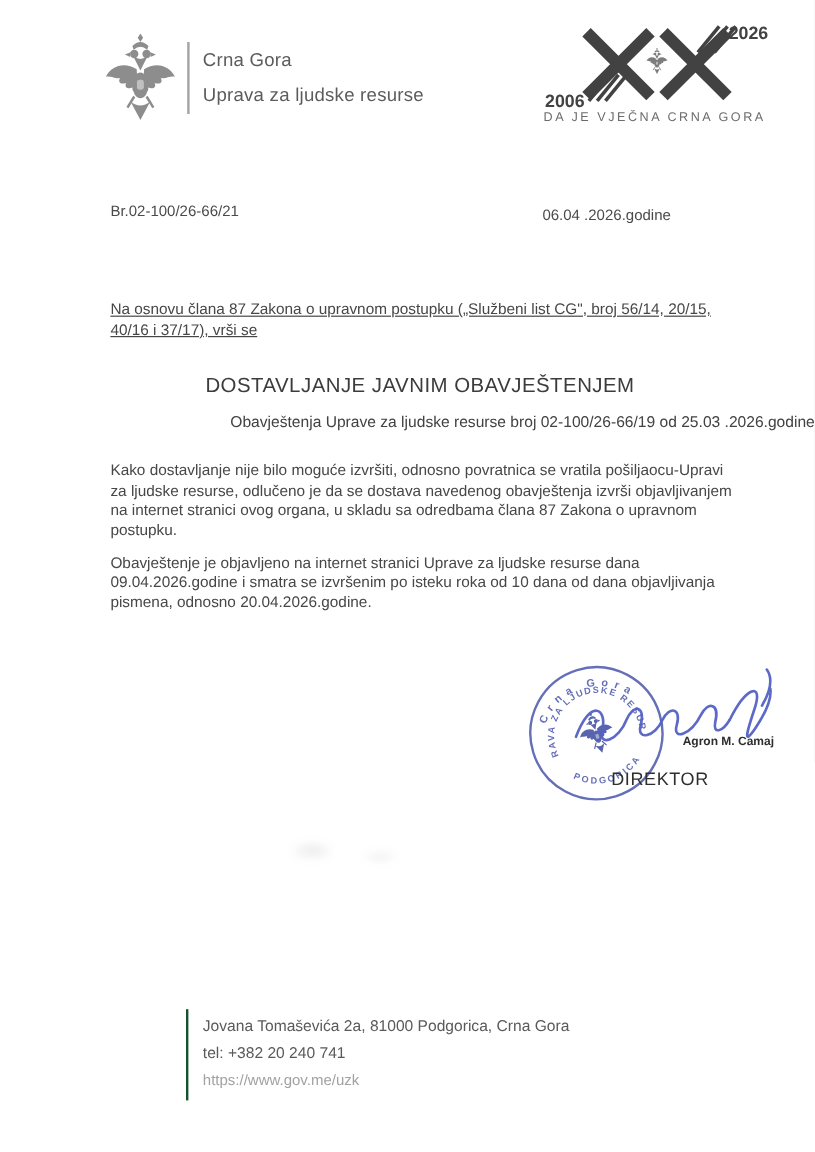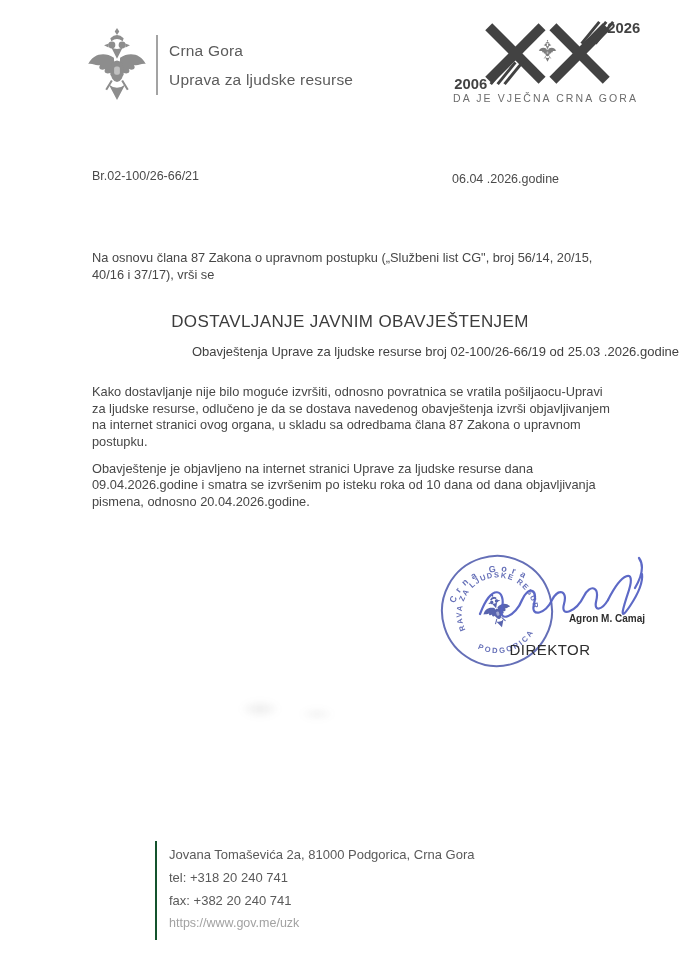--- a/index.html
+++ b/index.html
@@ -23,21 +23,21 @@
     margin-top:1px; font-size:10.5px; letter-spacing:2.1px;
     color:#6c6c6c; white-space:nowrap;
   }
 
   
   .ref-number { position:absolute; left:92px; top:169px; font-size:12.5px; color:#4a4a4a; }
   .doc-date   { position:absolute; left:452px; top:172px; font-size:12.5px; color:#4a4a4a; }
 
   
   .intro { position:absolute; left:92px; top:250px; width:518px;
-           font-size:12.8px; line-height:1.32; color:#474747; }
+           font-size:12.8px; line-height:1.32; color:#474747;text-decoration:underline; }
   .doc-title { position:absolute; left:21px; top:312px; width:658px;
                text-align:center; font-size:17px; font-weight:400;
                letter-spacing:0.4px; color:#3c3c3c; }
   .doc-subtitle { position:absolute; left:21px; top:344px; width:658px;
                   text-align:right; font-size:13px; color:#424242; }
   .paras { position:absolute; left:92px; top:384px; width:518px;
            font-size:12.8px; line-height:1.3; color:#474747; }
   .paras p { margin-bottom:10px; }
 
   
@@ -168,18 +168,17 @@
   </svg>
 
   <div class="sig-name">Agron M. Camaj</div>
   <div class="sig-role">DIREKTOR</div>
 
   <div class="smudge smudge1"></div>
   <div class="smudge smudge2"></div>
 
   <div class="footer">
     <div class="f-address">Jovana Tomaševića 2a, 81000 Podgorica, Crna Gora</div>
-    <div class="f-tel">tel: +318 20 240 741</div>
-    <div class="f-fax">fax: +382 20 240 741</div>
+    <div class="f-tel">tel: +382 20 240 741</div>
     <div class="f-url">https://www.gov.me/uzk</div>
   </div>
 
 </div>
 
 </body></html>

